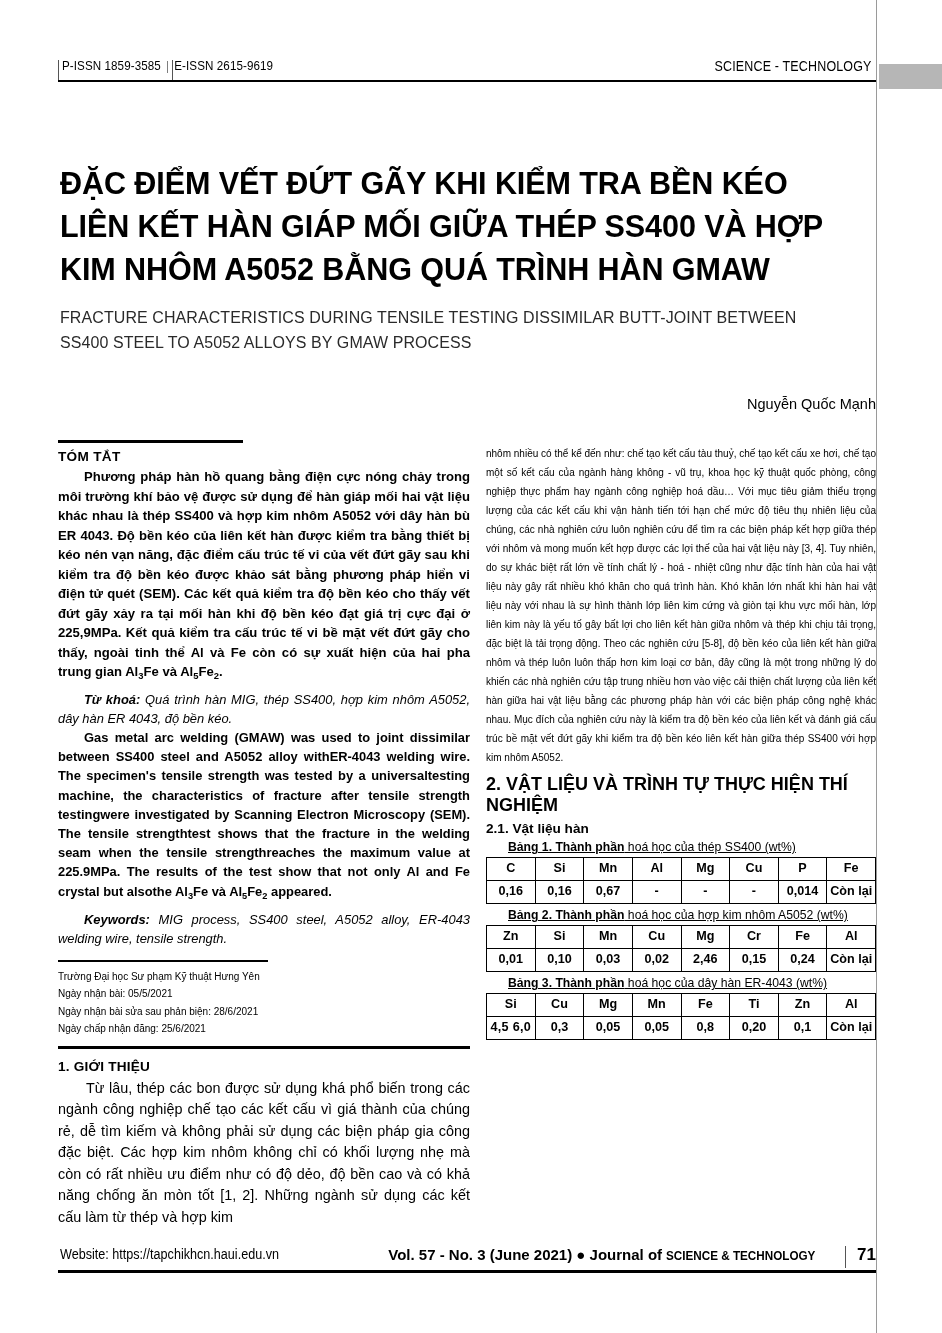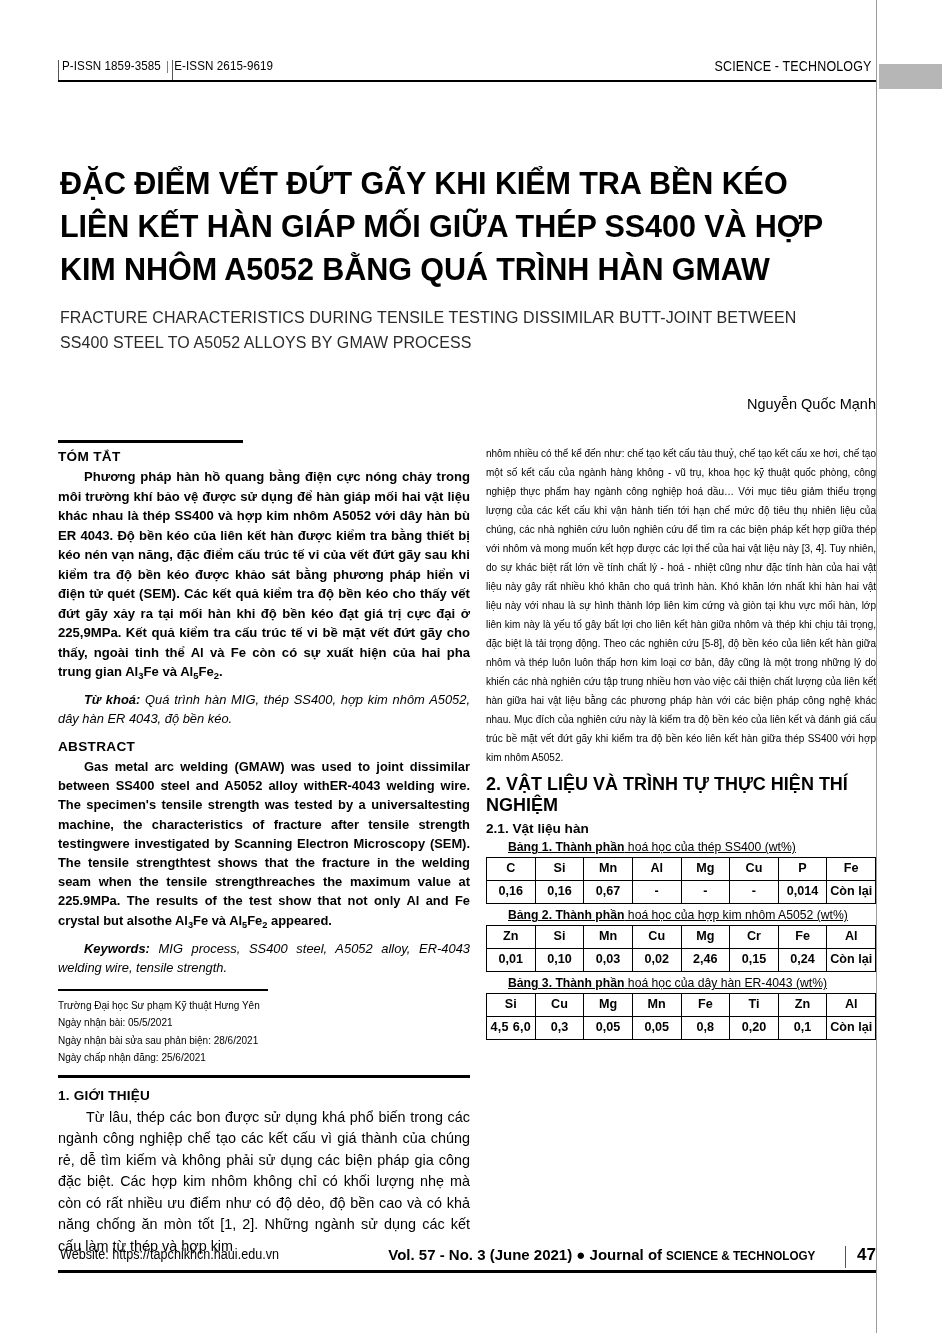--- a/index.html
+++ b/index.html
@@ -333,21 +333,20 @@
   <div class="author">Nguyễn Quốc Mạnh</div>
 
   <div class="col-left">
 
     <div class="hr-top"></div>
     <div class="sec-head">TÓM TẮT</div>
     <p class="abs-vi"><span class="ind"></span><span>Phương pháp hàn hồ quang bằng điện cực nóng chảy trong môi trường khí bảo vệ được sử dụng để hàn giáp mối hai vật liệu khác nhau là thép SS400 và hợp kim nhôm A5052 với dây hàn bù ER 4043. Độ bền kéo của liên kết hàn được kiểm tra bằng thiết bị kéo nén vạn năng, đặc điểm cấu trúc tế vi của vết đứt gãy sau khi kiểm tra độ bền kéo được khảo sát bằng phương pháp hiển vi điện tử quét (SEM). Các kết quả kiểm tra độ bền kéo cho thấy vết đứt gãy xảy ra tại mối hàn khi độ bền kéo đạt giá trị cực đại ở 225,9MPa. Kết quả kiểm tra cấu trúc tế vi bề mặt vết đứt gãy cho thấy, ngoài tinh thể Al và Fe còn có sự xuất hiện của hai pha trung gian Al</span><span class="sub">3</span><span>Fe và Al</span><span class="sub">5</span><span>Fe</span><span class="sub">2</span><span>.</span></p>
 
     <p class="kw"><span class="ind"></span><b>Từ khoá:</b> <span>Quá trình hàn MIG, thép SS400, hợp kim nhôm A5052, dây hàn ER 4043, độ bền kéo.</span></p>
 
-    <div class="sec-head" style="margin-top:11px">ABSTRACT</div>
     <p class="abs-en"><span class="ind"></span><span>Gas metal arc welding (GMAW) was used to joint dissimilar between SS400 steel and A5052 alloy withER-4043 welding wire. The specimen's tensile strength was tested by a universaltesting machine, the characteristics of fracture after tensile strength testingwere investigated by Scanning Electron Microscopy (SEM). The tensile strengthtest shows that the fracture in the welding seam when the tensile strengthreaches the maximum value at 225.9MPa. The results of the test show that not only Al and Fe crystal but alsothe Al</span><span class="sub">3</span><span>Fe và Al</span><span class="sub">5</span><span>Fe</span><span class="sub">2</span><span> appeared.</span></p>
 
     <p class="kw"><span class="ind"></span><b>Keywords:</b> <span>MIG process, SS400 steel, A5052 alloy, ER-4043 welding wire, tensile strength.</span></p>
 
     <div class="aff-rule"></div>
     <div class="aff">
       <div>Trường Đại học Sư phạm Kỹ thuật Hưng Yên</div>
       <div><span>Ngày nhận bài:</span> <span>05/5/2021</span></div>
       <div><span>Ngày nhận bài sửa sau phản biện:</span> <span>28/6/2021</span></div>
       <div><span>Ngày chấp nhận đăng:</span> <span>25/6/2021</span></div>
@@ -440,17 +439,17 @@
         <td class="val">Còn lại</td>
       </tr>
     </tbody>
       </table>
   </div>
 
   <div class="footer">
     <div class="site">Website: https://tapchikhcn.haui.edu.vn</div>
     <div class="vol"><span>Vol. 57 - No. 3 (June 2021)</span> <span>●</span> <span>Journal of</span> <span class="small">SCIENCE &amp; TECHNOLOGY</span></div>
     <div class="pagesep"></div>
-    <div class="pageno">47</div>
+    <div class="pageno">71</div>
     <div class="f-rule"></div>
   </div>
 
 </div>
 
 </body></html>

